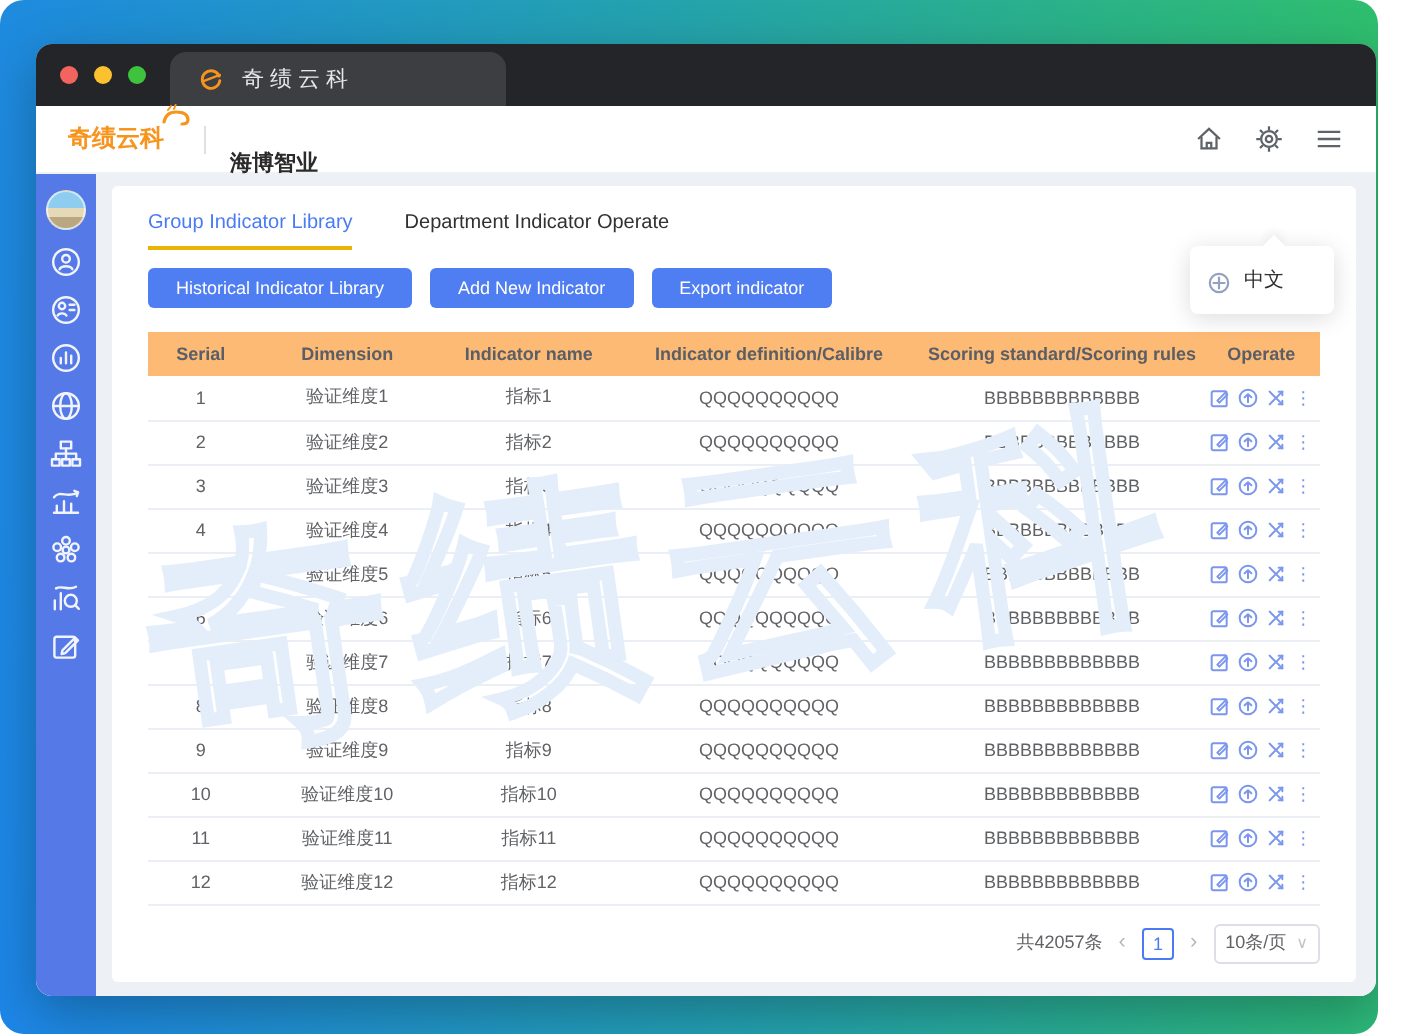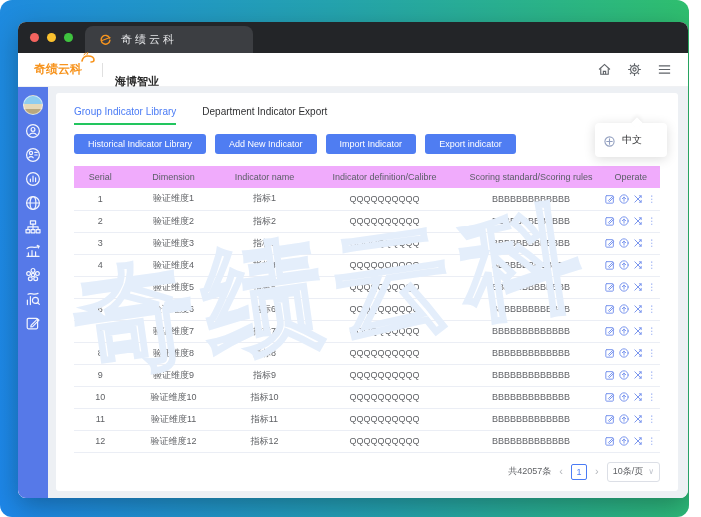--- a/index.html
+++ b/index.html
@@ -40,26 +40,26 @@
              padding-top:8px; gap:8px; }
   .avatar { width:20px; height:20px; border-radius:50%; flex:none; cursor:pointer;
             background:linear-gradient(#8ecdf0 0 45%, #e6d9b8 45% 70%, #b9a87f 70% 100%); border:1px solid rgba(255,255,255,.6); }
   .side-item { width:16px; height:16px; color:#fff; opacity:.92; cursor:pointer; flex:none; }
   .side-item svg { width:100%; height:100%; }
   
   .main { flex:1; padding:6px 10px 7px 8px; position:relative; }
   .card { background:#fff; border-radius:3px; height:100%; padding:13px 18px 0 18px; position:relative; overflow:hidden; }
   .tabs { display:flex; gap:26px; font-size:10px; }
   .tab-item { padding-bottom:6px; color:#303133; cursor:pointer; }
-  .tab-item.active { color:#4a7bf5; border-bottom:2px solid #22c55e; }
+  .tab-item.active { color:#4a7bf5; border-bottom:2px solid #eab308; }
   .btn-row { margin-top:9px; display:flex; gap:9px; }
   .btn { background:#4f7df2; color:#fff; font-size:9px; padding:5px 14px; border-radius:3px; border:none; cursor:pointer;
          font-family:"Liberation Sans", sans-serif; }
   table { width:100%; border-collapse:collapse; margin-top:12px; font-size:9px; color:#606266; text-align:center; }
-  thead th { background:#f0abfc; font-weight:400; height:22px; color:#5a5e66; }
+  thead th { background:#fdba74; font-weight:700; height:22px; color:#5a5e66; }
   tbody td { height:22px; border-bottom:1px solid #ebeef5; }
   .ops { display:flex; justify-content:center; align-items:center; gap:4px; color:#7b96ee; }
   .op-icon { width:10px; height:10px; cursor:pointer; }
   .op-more { font-size:9px; color:#7b96ee; cursor:pointer; line-height:10px; }
   .pager { display:flex; justify-content:flex-end; align-items:center; gap:8px; margin-top:9px; font-size:9px; color:#606266; }
   .chev { color:#b4b7bc; font-size:11px; cursor:pointer; line-height:1; }
   .page-box { min-width:16px; height:16px; border:1px solid #4a7bf5; color:#4a7bf5; border-radius:2px;
               display:flex; align-items:center; justify-content:center; background:#fff; cursor:pointer; }
   .size-select { border:1px solid #dcdfe6; border-radius:3px; padding:2.5px 5px; display:flex; gap:5px; align-items:center;
                  color:#606266; background:#fff; cursor:pointer; }
@@ -178,26 +178,25 @@
           <div class="side-item"><svg viewBox="0 0 16 16" fill="none" stroke="currentColor" stroke-width="1.2" stroke-linecap="round" stroke-linejoin="round">
               <rect x="2.2" y="3.4" width="10.4" height="10.4" rx="1.2"></rect>
               <path d="M6.2 10.2 12.6 3.8 14 5.2 7.6 11.6 5.8 12 6.2 10.2z"></path>
             </svg></div>
         </div>
 
       <div class="main">
         <div class="card">
           <div class="tabs" id="tabs">
               <div class="tab-item active">Group Indicator Library</div>
-              <div class="tab-item">Department Indicator Export</div>
+              <div class="tab-item">Department Indicator Operate</div>
             </div>
           <div class="btn-row" id="btn-row">
               <button class="btn">Historical Indicator Library</button>
               <button class="btn">Add New Indicator</button>
-              <button class="btn">Import Indicator</button>
               <button class="btn">Export indicator</button>
             </div>
 
           <table>
             <colgroup>
               <col style="width:9%">
                 <col style="width:16%">
                 <col style="width:15%">
               <col style="width:26%">
                 <col style="width:24%">

